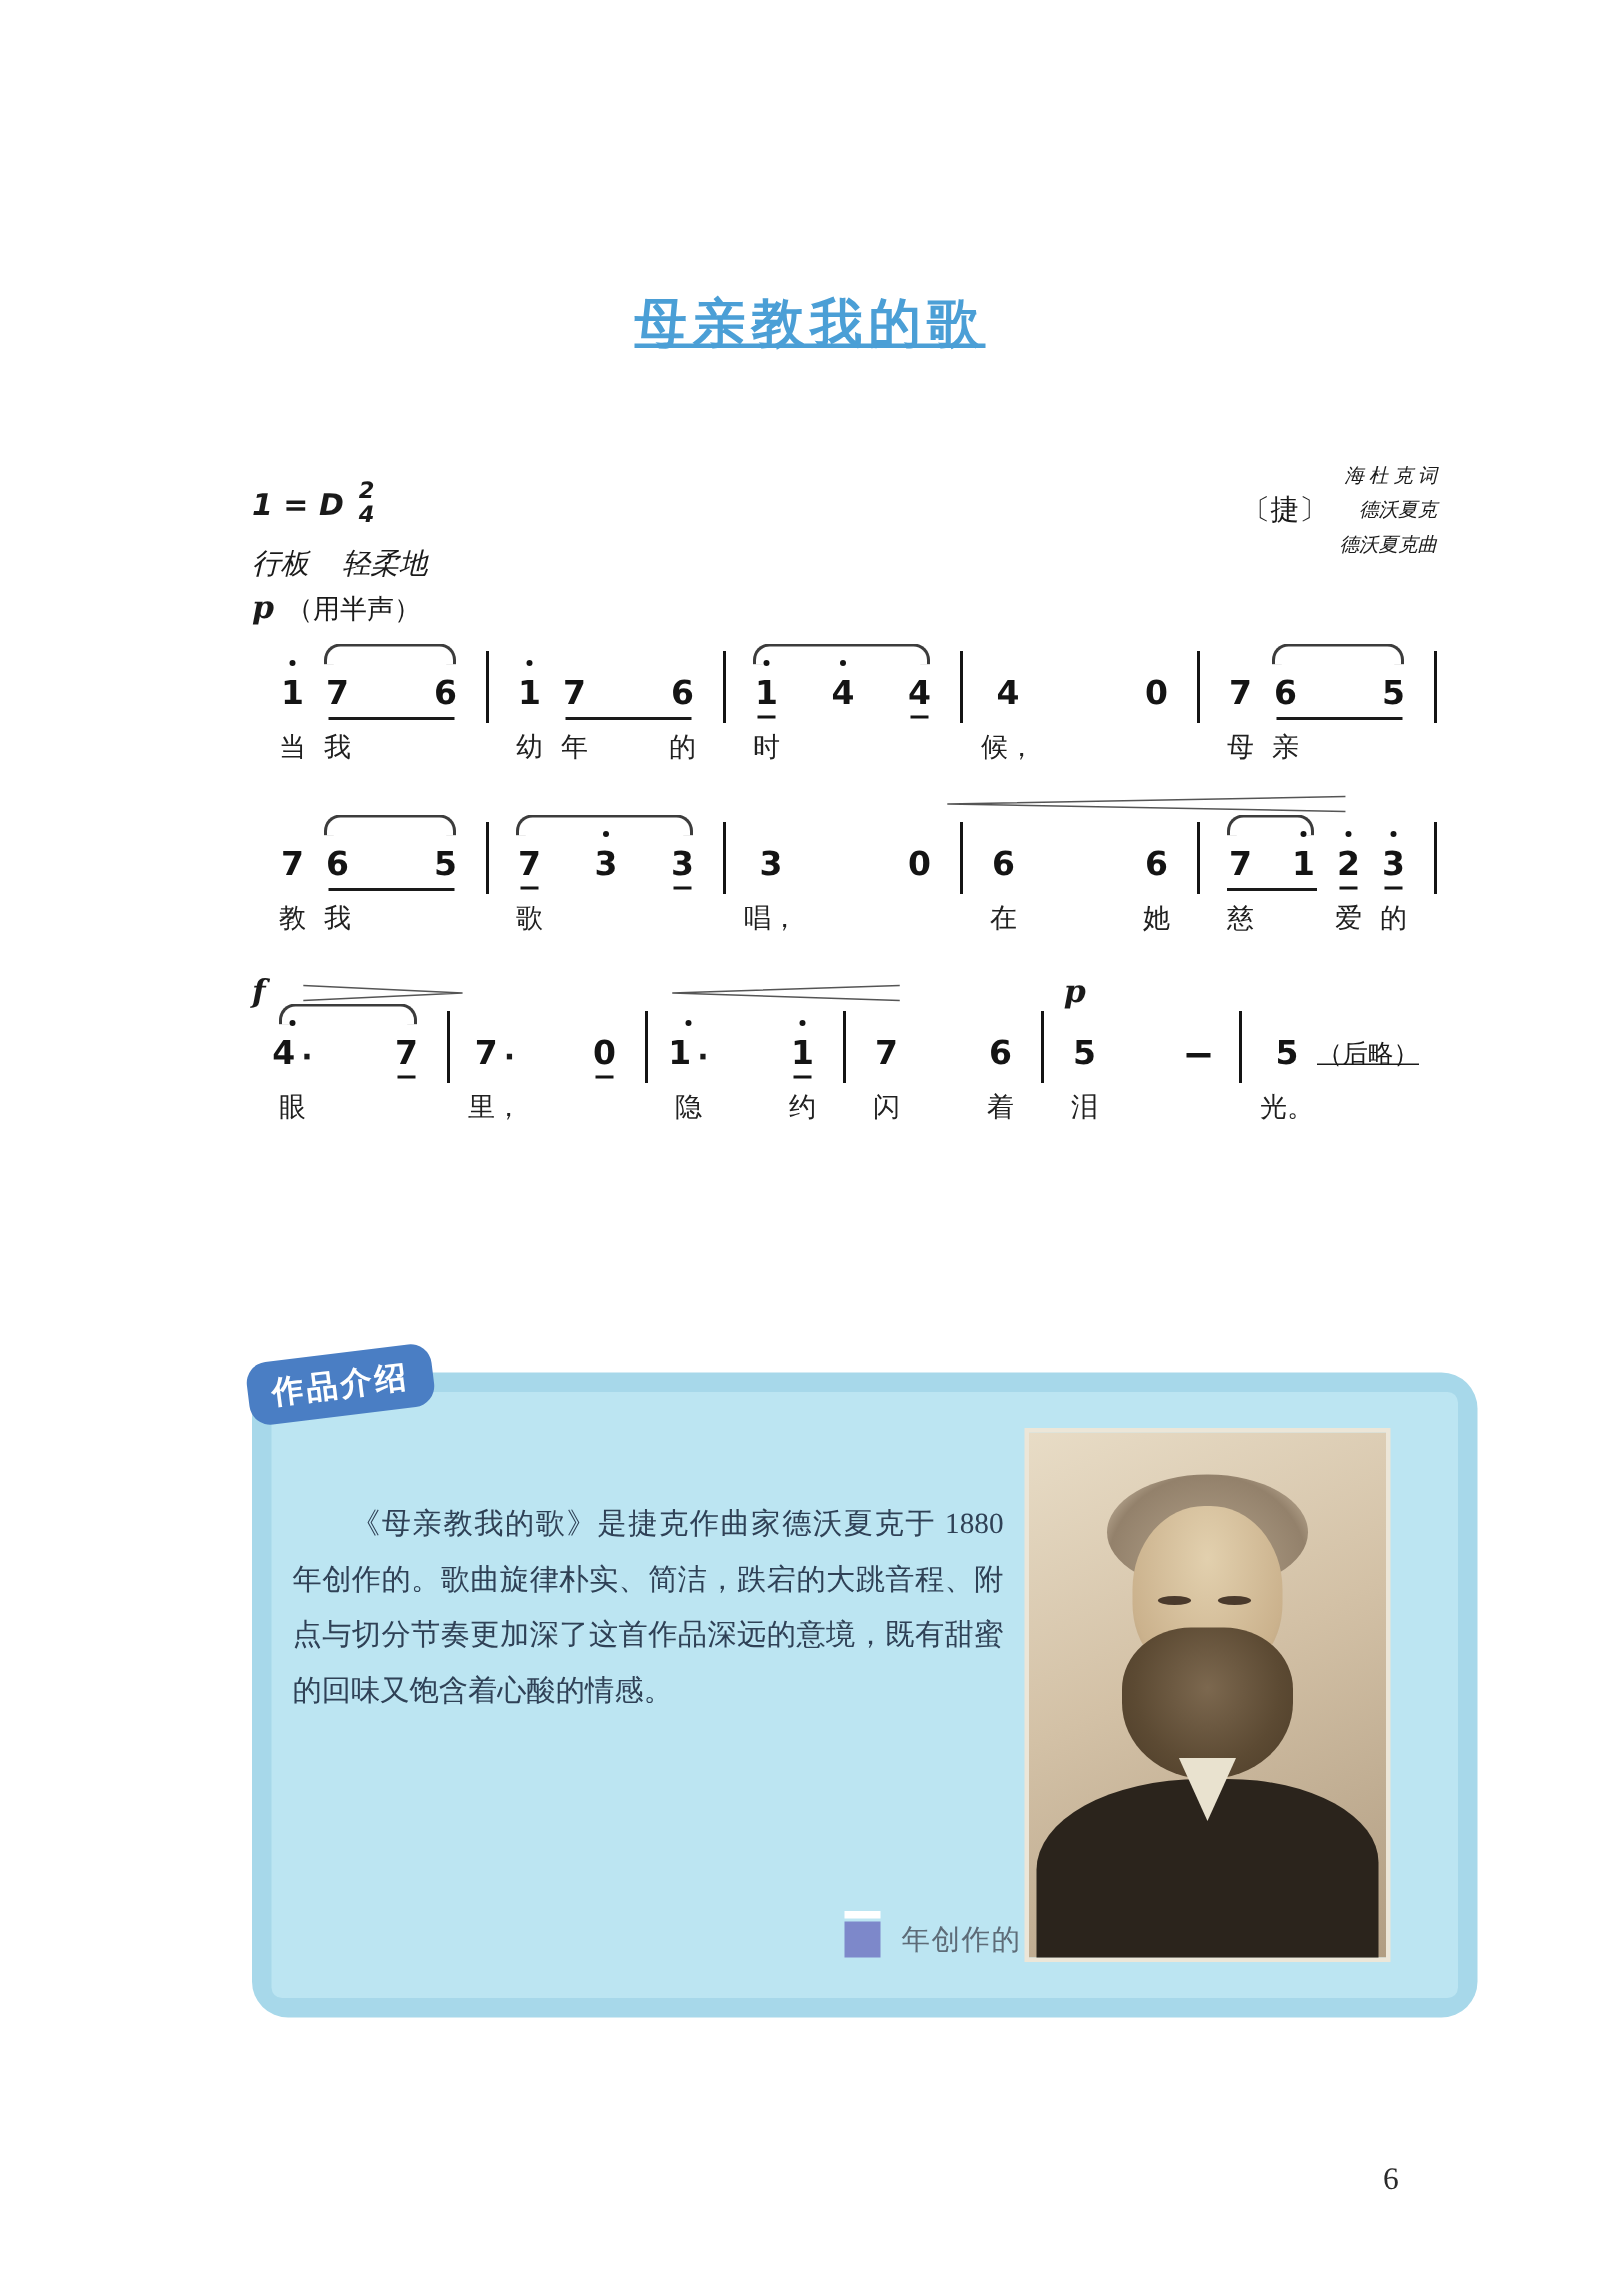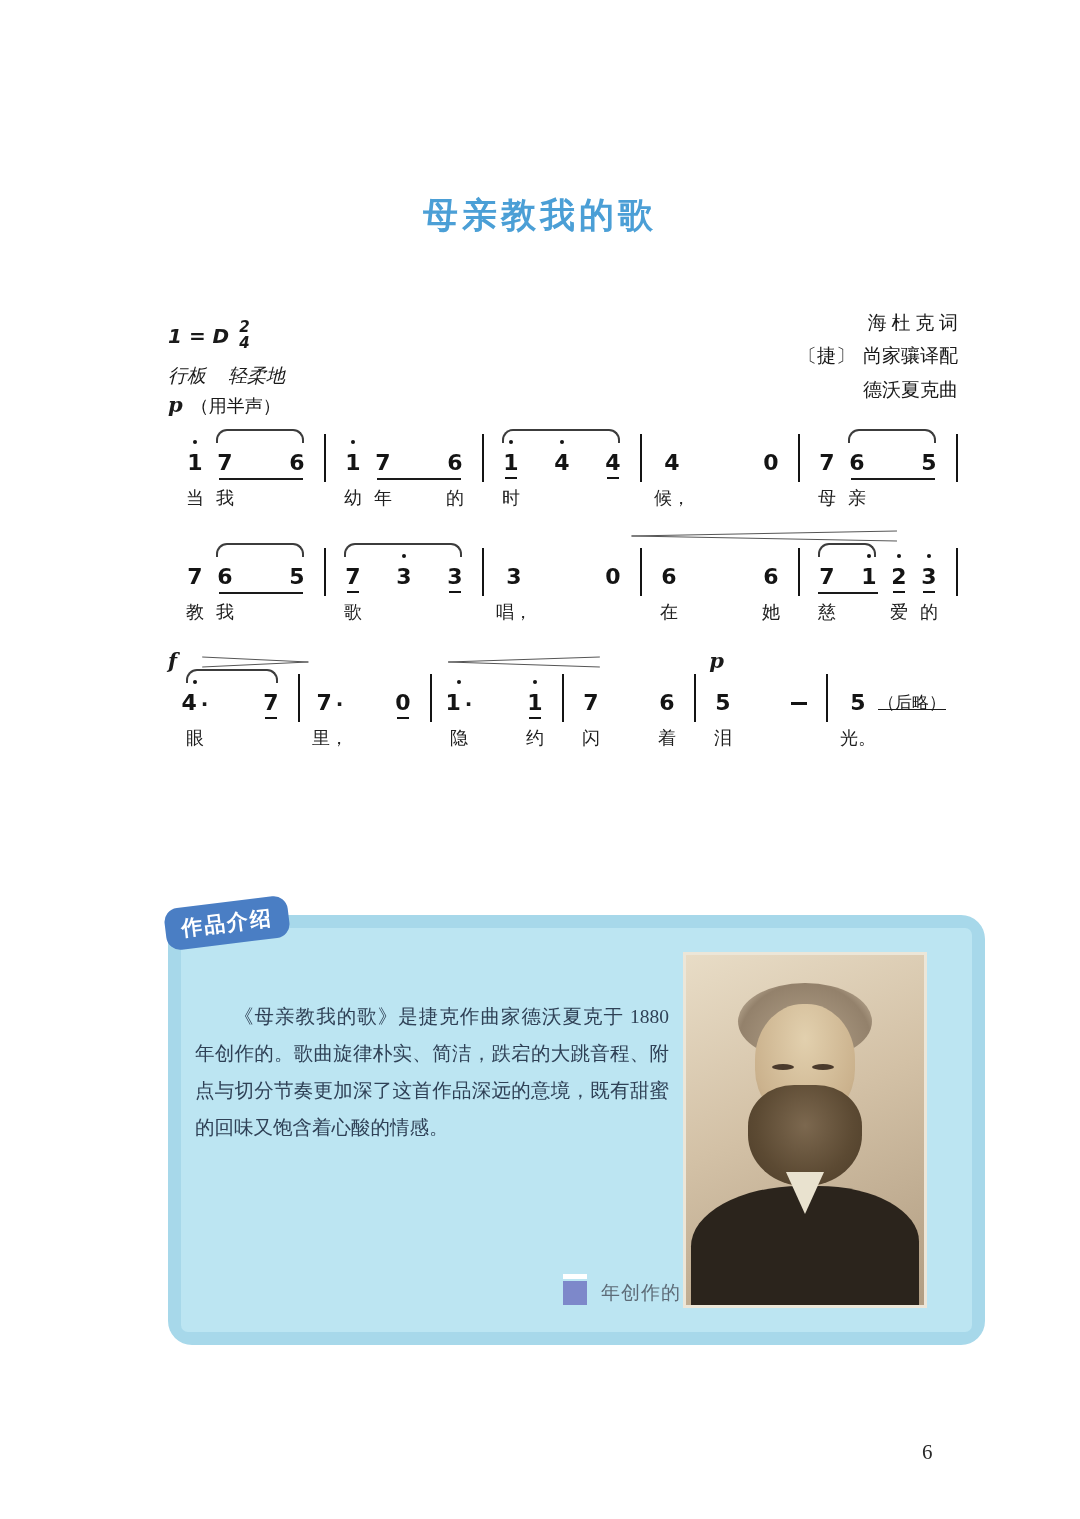--- a/index.html
+++ b/index.html
@@ -1,32 +1,32 @@
 <!DOCTYPE html>
 <html><head>
 <meta charset="utf-8">
 <style>
   html,body{margin:0;padding:0;background:#ffffff;}
   .page{position:relative;width:1080px;height:1519px;background:#ffffff;margin:0 auto;overflow:hidden;
         font-family:"Liberation Serif","DejaVu Serif",serif;color:#1a1a1a;}
 
   
   .page-title{position:absolute;left:0;right:0;top:192px;text-align:center;
-              font-size:35px;font-weight:bold;letter-spacing:4px;}
+              font-size:35px;font-weight:bold;letter-spacing:4px;text-decoration:underline;}
 
   
   .header-left{position:absolute;left:168px;top:320px;font-style:italic;}
   .keysig{display:flex;align-items:center;gap:10px;font-family:"DejaVu Sans",sans-serif;
           font-weight:bold;font-size:20px;}
   .ts{display:inline-flex;flex-direction:column;align-items:center;line-height:1;font-size:15px;gap:1px;}
   .tempo-row{margin-top:12px;font-size:19px;display:flex;gap:22px;}
 
   .credits{position:absolute;right:122px;top:306px;display:flex;align-items:center;gap:8px;}
   .credits .bracket{font-size:19px;}
-  .credit-lines{display:flex;flex-direction:column;line-height:1.75;font-size:19px;text-align:right;}
+  .credit-lines{display:flex;flex-direction:column;line-height:1.75;font-size:13px;text-align:right;font-style:italic;}
 
   
   .score{position:absolute;left:168px;top:392px;width:790px;}
   .intro-dyn{display:flex;align-items:baseline;gap:8px;height:28px;}
   .intro-dyn .dyn{font-style:italic;font-weight:bold;font-size:21px;font-family:"DejaVu Serif",serif;}
   .intro-dyn .note-text{font-size:18px;font-family:Liberation Serif, serif;}
 
   .score-line{position:relative;padding-top:20px;}
   .score-line + .score-line{margin-top:16px;padding-top:26px;}
   .score-line:last-child{margin-top:28px;}
@@ -112,21 +112,21 @@
     <div class="tempo-row">
       <span>行板</span>
       <span>轻柔地</span>
     </div>
   </div>
 
   <div class="credits">
     <span class="bracket">〔捷〕</span>
     <div class="credit-lines">
       <div>海 杜 克 词</div>
-      <div>尚家骧译配</div>
+      <div>德沃夏克</div>
       <div>德沃夏克曲</div>
     </div>
   </div>
 
   <div class="score">
     <div class="intro-dyn">
       <span class="dyn">p</span>
       <span class="note-text">（用半声）</span>
     </div>
     <div>

